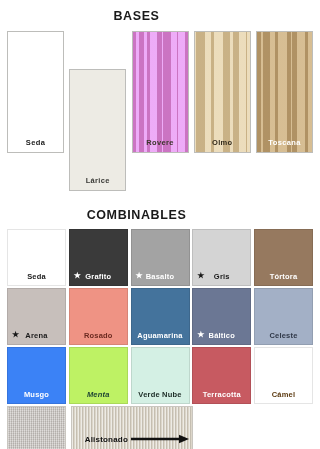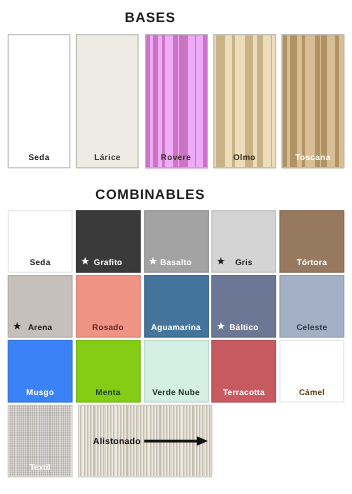--- a/index.html
+++ b/index.html
@@ -186,21 +186,21 @@
 
 <div id="page">
 
   <div id="bases-title" class="section-title">BASES</div>
 
   <div id="bases-row">
       <div class="base-swatch" style="background-color: rgb(255, 255, 255);">
         <div class="grain" style="background: transparent;"></div>
         <div class="base-label" style="color: rgb(26, 26, 26);">Seda</div>
       </div>
-      <div class="base-swatch" style="background-color: rgb(237, 235, 228);">
+      <div class="base-swatch" style="background-color: rgb(237, 235, 228); margin-top: 38px;">
         <div class="grain" style="background: transparent;"></div>
         <div class="base-label" style="color: rgb(58, 58, 54);">Lárice</div>
       </div>
       <div class="base-swatch" style="background-color: #d946ef;">
         <div class="grain" style="background-image: linear-gradient(90deg, rgba(186, 172, 140, 0.45) 0%, rgba(186, 172, 140, 0.45) 1.0113%, rgba(186, 172, 140, 0.45) 1.0113%, rgba(186, 172, 140, 0.45) 3.12678%, rgba(186, 172, 140, 0.45) 3.12678%, rgba(186, 172, 140, 0.45) 5.29578%, rgba(255, 255, 255, 0.55) 5.29578%, rgba(255, 255, 255, 0.55) 10.2485%, rgba(186, 172, 140, 0.45) 10.2485%, rgba(186, 172, 140, 0.45) 11.533%, rgba(186, 172, 140, 0.45) 11.533%, rgba(186, 172, 140, 0.45) 14.9968%, rgba(186, 172, 140, 0.45) 14.9968%, rgba(186, 172, 140, 0.45) 18.0461%, rgba(186, 172, 140, 0.45) 18.0461%, rgba(186, 172, 140, 0.45) 20.0159%, rgba(255, 255, 255, 0.55) 20.0159%, rgba(255, 255, 255, 0.55) 21.9851%, rgba(255, 255, 255, 0.55) 21.9851%, rgba(255, 255, 255, 0.55) 24.3693%, rgba(255, 255, 255, 0.55) 24.3693%, rgba(255, 255, 255, 0.55) 25.6239%, rgba(186, 172, 140, 0.45) 25.6239%, rgba(186, 172, 140, 0.45) 30.3926%, rgba(255, 255, 255, 0.55) 30.3926%, rgba(255, 255, 255, 0.55) 35.4335%, rgba(255, 255, 255, 0.55) 35.4335%, rgba(255, 255, 255, 0.55) 36.6557%, rgba(255, 255, 255, 0.55) 36.6557%, rgba(255, 255, 255, 0.55) 40.6012%, rgba(255, 255, 255, 0.55) 40.6012%, rgba(255, 255, 255, 0.55) 43.7039%, rgba(186, 172, 140, 0.45) 43.7039%, rgba(186, 172, 140, 0.45) 47.66%, rgba(186, 172, 140, 0.45) 47.66%, rgba(186, 172, 140, 0.45) 49.2429%, rgba(186, 172, 140, 0.45) 49.2429%, rgba(186, 172, 140, 0.45) 52.8957%, rgba(255, 255, 255, 0.55) 52.8957%, rgba(255, 255, 255, 0.55) 54.4352%, rgba(186, 172, 140, 0.45) 54.4352%, rgba(186, 172, 140, 0.45) 59.1995%, rgba(186, 172, 140, 0.45) 59.1995%, rgba(186, 172, 140, 0.45) 62.9744%, rgba(186, 172, 140, 0.45) 62.9744%, rgba(186, 172, 140, 0.45) 64.0301%, rgba(186, 172, 140, 0.45) 64.0301%, rgba(186, 172, 140, 0.45) 69.6031%, rgba(255, 255, 255, 0.55) 69.6031%, rgba(255, 255, 255, 0.55) 75.1551%, rgba(255, 255, 255, 0.55) 75.1551%, rgba(255, 255, 255, 0.55) 79.7433%, rgba(255, 255, 255, 0.55) 79.7433%, rgba(255, 255, 255, 0.55) 80.8356%, rgba(186, 172, 140, 0.45) 80.8356%, rgba(186, 172, 140, 0.45) 81.9031%, rgba(255, 255, 255, 0.55) 81.9031%, rgba(255, 255, 255, 0.55) 86.1233%, rgba(255, 255, 255, 0.55) 86.1233%, rgba(255, 255, 255, 0.55) 89.529%, rgba(255, 255, 255, 0.55) 89.529%, rgba(255, 255, 255, 0.55) 91.9337%, rgba(255, 255, 255, 0.55) 91.9337%, rgba(255, 255, 255, 0.55) 93.9688%, rgba(186, 172, 140, 0.45) 93.9688%, rgba(186, 172, 140, 0.45) 98.5651%, rgba(186, 172, 140, 0.45) 98.5651%, rgba(186, 172, 140, 0.45) 100.212%);"></div>
         <div class="base-label" style="color: rgb(58, 52, 42);">Rovere</div>
       </div>
       <div class="base-swatch" style="background-color: rgb(220, 198, 155);">
         <div class="grain" style="background-image: linear-gradient(90deg, rgba(255, 248, 228, 0.45) 0%, rgba(255, 248, 228, 0.45) 2.68812%, rgba(172, 146, 102, 0.4) 2.68812%, rgba(172, 146, 102, 0.4) 4.1349%, rgba(172, 146, 102, 0.4) 4.1349%, rgba(172, 146, 102, 0.4) 9.94992%, rgba(172, 146, 102, 0.4) 9.94992%, rgba(172, 146, 102, 0.4) 12.7242%, rgba(172, 146, 102, 0.4) 12.7242%, rgba(172, 146, 102, 0.4) 17.8081%, rgba(255, 248, 228, 0.45) 17.8081%, rgba(255, 248, 228, 0.45) 24.4223%, rgba(255, 248, 228, 0.45) 24.4223%, rgba(255, 248, 228, 0.45) 26.1022%, rgba(255, 248, 228, 0.45) 26.1022%, rgba(255, 248, 228, 0.45) 28.476%, rgba(172, 146, 102, 0.4) 28.476%, rgba(172, 146, 102, 0.4) 34.3755%, rgba(255, 248, 228, 0.45) 34.3755%, rgba(255, 248, 228, 0.45) 36.2805%, rgba(255, 248, 228, 0.45) 36.2805%, rgba(255, 248, 228, 0.45) 38.0969%, rgba(255, 248, 228, 0.45) 38.0969%, rgba(255, 248, 228, 0.45) 44.2677%, rgba(255, 248, 228, 0.45) 44.2677%, rgba(255, 248, 228, 0.45) 50.2173%, rgba(172, 146, 102, 0.4) 50.2173%, rgba(172, 146, 102, 0.4) 56.1292%, rgba(172, 146, 102, 0.4) 56.1292%, rgba(172, 146, 102, 0.4) 60.0575%, rgba(172, 146, 102, 0.4) 60.0575%, rgba(172, 146, 102, 0.4) 64.371%, rgba(255, 248, 228, 0.45) 64.371%, rgba(255, 248, 228, 0.45) 69.5311%, rgba(172, 146, 102, 0.4) 69.5311%, rgba(172, 146, 102, 0.4) 71.203%, rgba(172, 146, 102, 0.4) 71.203%, rgba(172, 146, 102, 0.4) 76.6999%, rgba(172, 146, 102, 0.4) 76.6999%, rgba(172, 146, 102, 0.4) 78.7611%, rgba(172, 146, 102, 0.4) 78.7611%, rgba(172, 146, 102, 0.4) 80.6627%, rgba(255, 248, 228, 0.45) 80.6627%, rgba(255, 248, 228, 0.45) 86.6624%, rgba(255, 248, 228, 0.45) 86.6624%, rgba(255, 248, 228, 0.45) 91.7773%, rgba(255, 248, 228, 0.45) 91.7773%, rgba(255, 248, 228, 0.45) 92.8948%, rgba(172, 146, 102, 0.4) 92.8948%, rgba(172, 146, 102, 0.4) 95.2168%, rgba(255, 248, 228, 0.45) 95.2168%, rgba(255, 248, 228, 0.45) 100.038%);"></div>
         <div class="base-label" style="color: rgb(51, 43, 28); text-align: center;">Olmo</div>
@@ -245,21 +245,21 @@
           <div class="comb-label" style="color: rgb(255, 255, 255);"><span class="star">★</span><span>Báltico</span></div>
         </div>
         <div class="comb-swatch" style="background-color: rgb(163, 176, 198);">
           <div class="comb-label" style="color: rgb(48, 56, 72);"><span>Celeste</span></div>
         </div>
       </div>
       <div class="comb-row">
         <div class="comb-swatch" style="background-color: #3b82f6;">
           <div class="comb-label" style="color: rgb(255, 255, 255);"><span>Musgo</span></div>
         </div>
-        <div class="comb-swatch" style="background-color: #84cc16;">
+        <div class="comb-swatch" style="background-color: #bef264; font-style: italic;">
           <div class="comb-label" style="color: rgb(30, 68, 52);"><span>Menta</span></div>
         </div>
         <div class="comb-swatch" style="background-color: rgb(212, 240, 228);">
           <div class="comb-label" style="color: rgb(26, 42, 36);"><span>Verde Nube</span></div>
         </div>
         <div class="comb-swatch" style="background-color: rgb(199, 90, 97);">
           <div class="comb-label" style="color: rgb(255, 255, 255);"><span>Terracotta</span></div>
         </div>
         <div class="comb-swatch">
           <div class="comb-label" style="color: rgb(92, 58, 16);"><span>Cámel</span></div>

